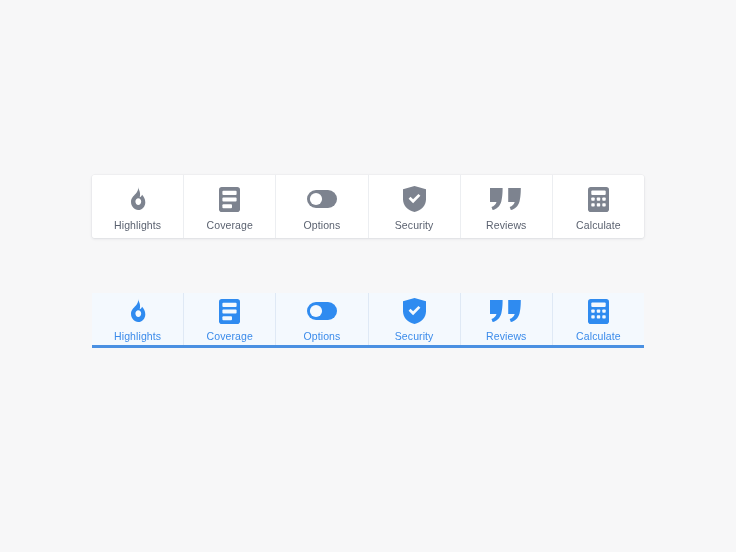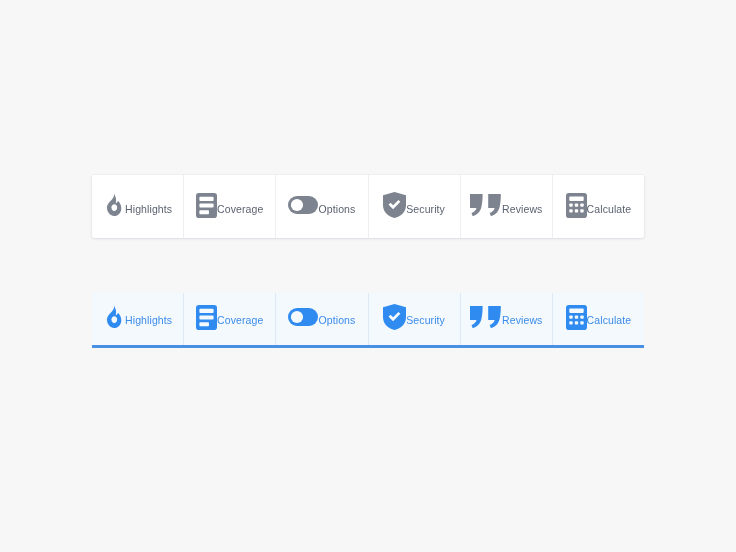--- a/index.html
+++ b/index.html
@@ -45,21 +45,21 @@
     width: 552px;
     height: 55px;
     background: #f4f9fe;
     border-bottom: 3px solid #4a90e2;
   }
 
   .tab {
     position: relative;
     flex: 1 1 0;
     display: flex;
-    flex-direction: row;
+    flex-direction: column;
     align-items: center;
     justify-content: center;
     box-sizing: border-box;
     cursor: pointer;
     text-align: right;
   }
 
   .tabbar.inactive .tab + .tab { border-left: 1px solid #eceef1; }
   .tabbar.active   .tab + .tab { border-left: 1px solid #dfe9f5; }
 

